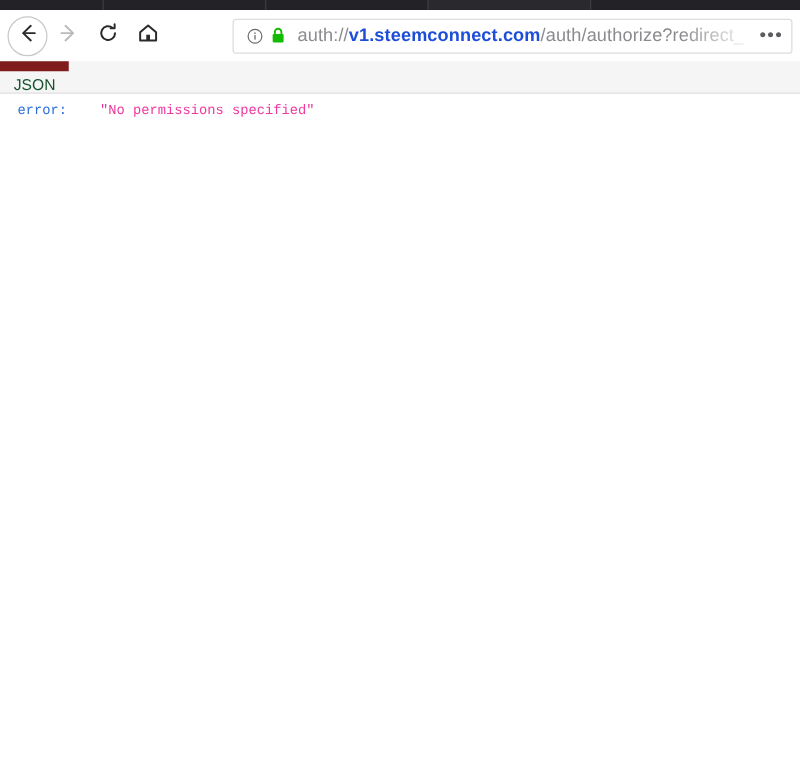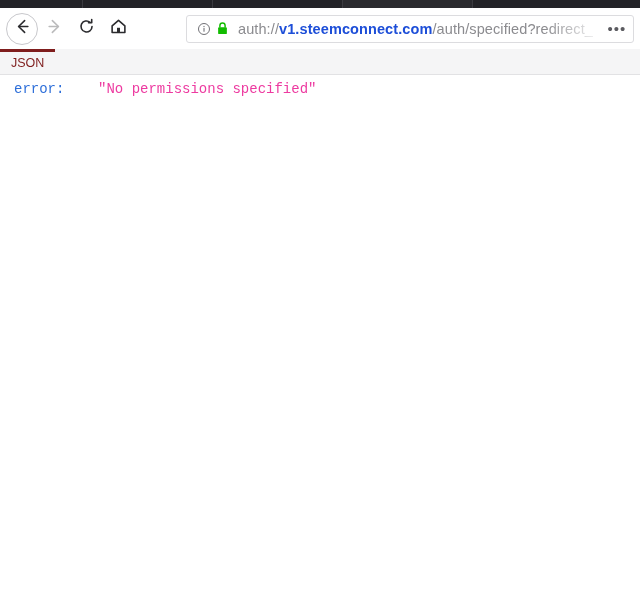--- a/index.html
+++ b/index.html
@@ -129,22 +129,22 @@
   .viewer-tab {
     height: 25px;
     line-height: 25px;
     padding: 0 11px;
     font-size: 12.5px;
     color: #2e2e32;
     position: relative;
     box-sizing: border-box;
   }
   .viewer-tab.active {
-    color: #7f1d1d;
-    border-top: 3px solid #7f1d1d;
+    color: #14532d;
+    border-top: 8px solid #7f1d1d;
     line-height: 22px;
   }
 
   #viewer-toolbar {
     height: 24px;
     background: #f5f5f6;
     border-bottom: 1px solid #e2e2e4;
     display: flex;
     align-items: center;
     padding-left: 3px;
@@ -165,21 +165,21 @@
   #json-panel {
     background: #ffffff;
     padding: 6px 0 0 0;
     height: 493px;
     box-sizing: border-box;
   }
   .json-row {
     display: flex;
     align-items: baseline;
     font-family: "Liberation Mono", monospace;
-    font-size: 14px;
+    font-size: 11px;
     line-height: 17px;
     padding-left: 14px;
   }
   .json-key {
     color: #2e6fd9;
     white-space: pre;
   }
   .json-colon { color: #2e6fd9; white-space: pre; }
   .json-gap { white-space: pre; }
   .json-string {
@@ -246,21 +246,21 @@
           <rect x="7.4" y="4.5" width="1.2" height="1.4" fill="#6b6b70"></rect>
         </svg>
       </span>
       <span id="lock-icon">
         <svg width="13" height="15" viewBox="0 0 14 16" fill="none">
           <path d="M4.2 7 V4.9 a2.8 2.8 0 0 1 5.6 0 V7" stroke="#12bc00" stroke-width="1.6" fill="none"></path>
           <rect x="2.3" y="6.7" width="9.4" height="7.3" rx="1" fill="#12bc00"></rect>
         </svg>
       </span>
       <span id="url-text">
-        <span class="scheme">auth://</span><span class="host-strong">v1.</span><span class="host-strong">steemconnect.com</span><span>/auth/specified?redirect_</span>
+        <span class="scheme">auth://</span><span class="host-strong">v1.</span><span class="host-strong">steemconnect.com</span><span>/auth/authorize?redirect_</span>
       </span>
       <span id="page-actions-button">•••</span>
     </div>
 
   </div>
 </div>
 
 <div id="json-viewer">
 
   <div id="viewer-tabs">

